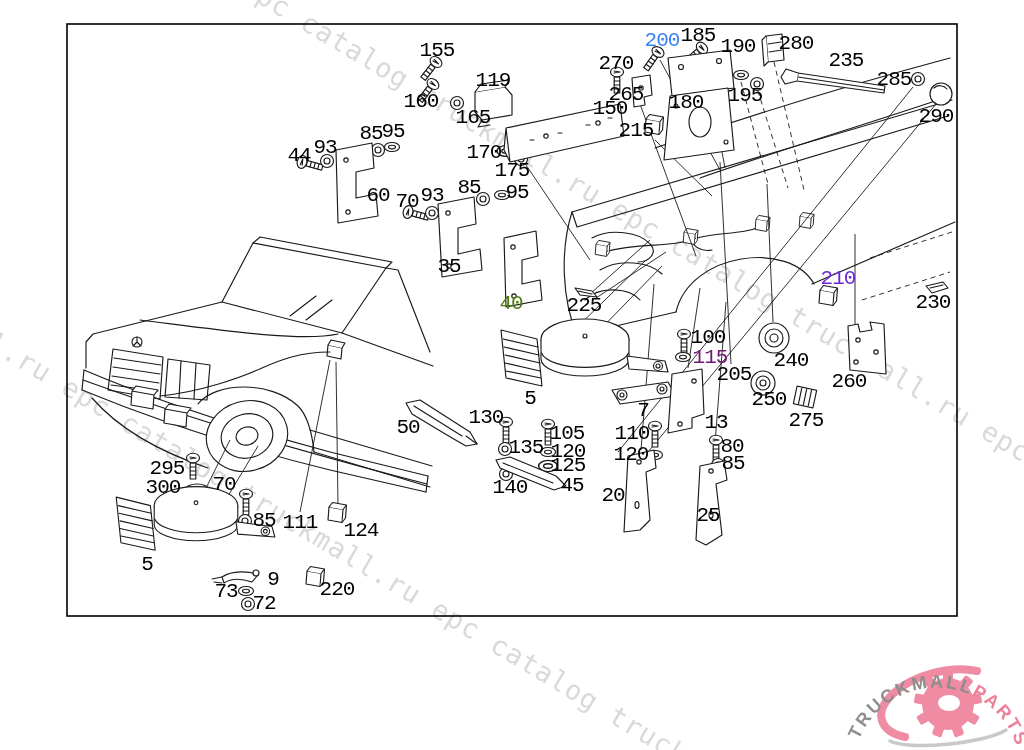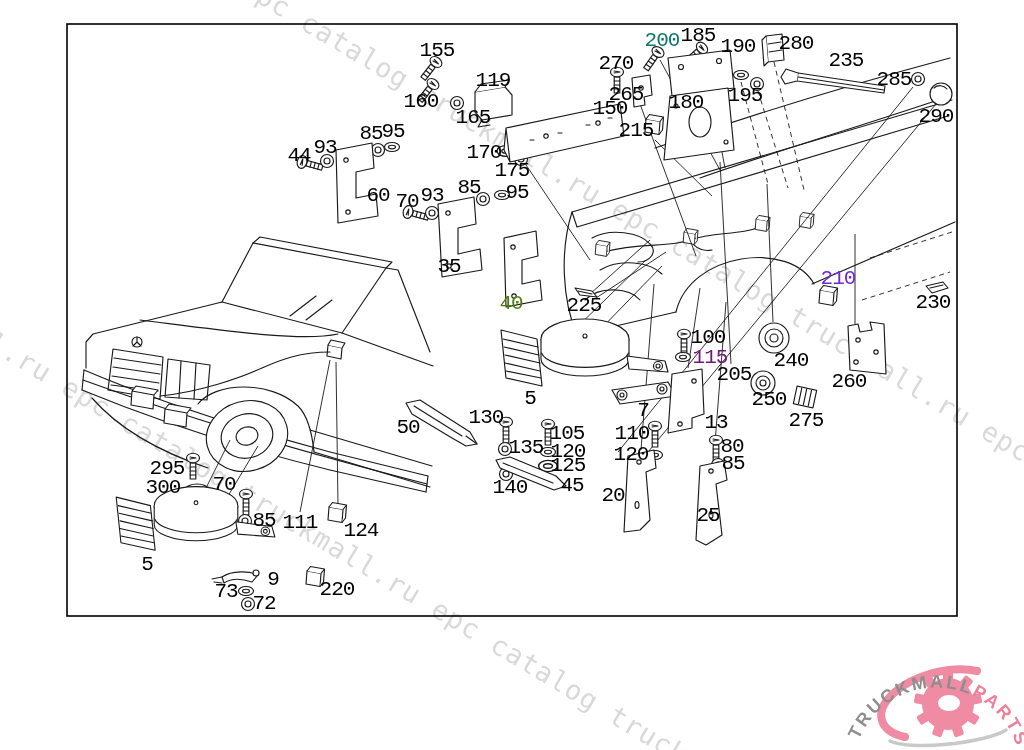--- a/index.html
+++ b/index.html
@@ -330,21 +330,21 @@
       <span class="plabel" style="left: 484px; top: 153px; color: rgb(0, 0, 0);">170</span>
       <span class="plabel" style="left: 512px; top: 171px; color: rgb(0, 0, 0);">175</span>
       <span class="plabel" style="left: 378px; top: 196px; color: rgb(0, 0, 0);">60</span>
       <span class="plabel" style="left: 407px; top: 202px; color: rgb(0, 0, 0);">70</span>
       <span class="plabel" style="left: 432px; top: 196px; color: rgb(0, 0, 0);">93</span>
       <span class="plabel" style="left: 469px; top: 188px; color: rgb(0, 0, 0);">85</span>
       <span class="plabel" style="left: 517px; top: 193px; color: rgb(0, 0, 0);">95</span>
       <span class="plabel" style="left: 449px; top: 267px; color: rgb(0, 0, 0);">35</span>
       <span class="plabel" style="left: 511px; top: 304px; color: #4d7c0f;">40</span>
       <span class="plabel" style="left: 616px; top: 64px; color: rgb(0, 0, 0);">270</span>
-      <span class="plabel" style="left: 662px; top: 41px; color: #0f766e;">200</span>
+      <span class="plabel" style="left: 662px; top: 41px; color: #3b82f6;">200</span>
       <span class="plabel" style="left: 698px; top: 36px; color: rgb(0, 0, 0);">185</span>
       <span class="plabel" style="left: 738px; top: 47px; color: rgb(0, 0, 0);">190</span>
       <span class="plabel" style="left: 796px; top: 44px; color: rgb(0, 0, 0);">280</span>
       <span class="plabel" style="left: 626px; top: 95px; color: rgb(0, 0, 0);">265</span>
       <span class="plabel" style="left: 610px; top: 109px; color: rgb(0, 0, 0);">150</span>
       <span class="plabel" style="left: 686px; top: 103px; color: rgb(0, 0, 0);">180</span>
       <span class="plabel" style="left: 745px; top: 96px; color: rgb(0, 0, 0);">195</span>
       <span class="plabel" style="left: 636px; top: 131px; color: rgb(0, 0, 0);">215</span>
       <span class="plabel" style="left: 846px; top: 61px; color: rgb(0, 0, 0);">235</span>
       <span class="plabel" style="left: 894px; top: 80px; color: rgb(0, 0, 0);">285</span>

